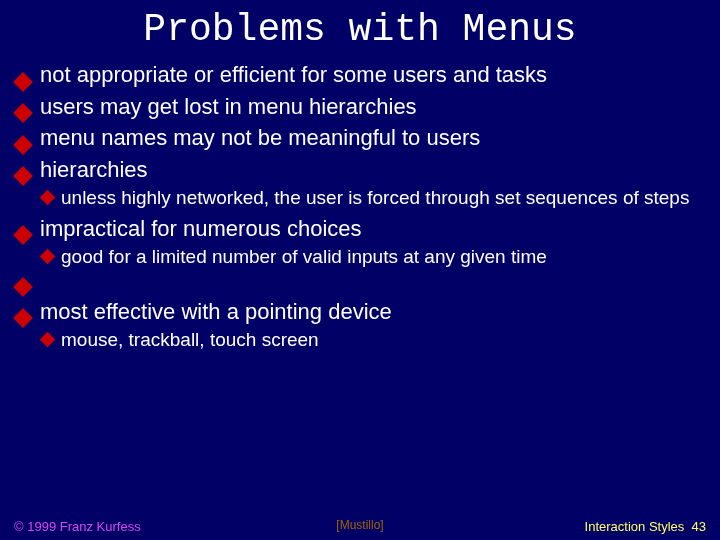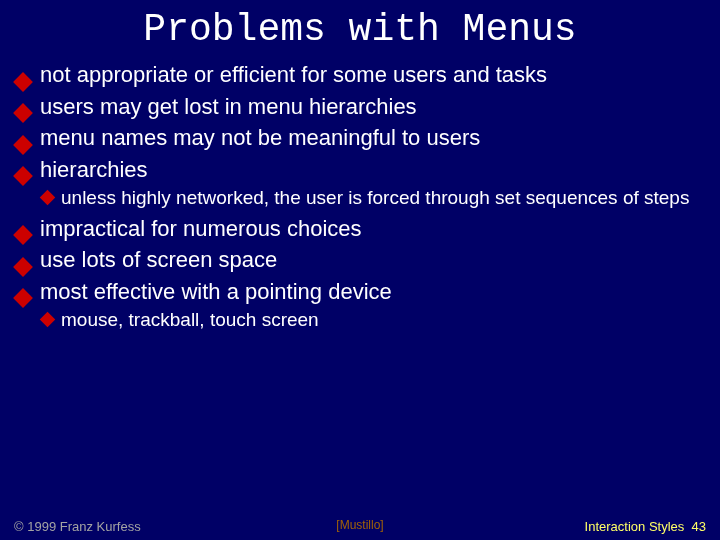--- a/index.html
+++ b/index.html
@@ -4,21 +4,21 @@
 <style>
 html,body{margin:0;padding:0}
 body{width:720px;height:540px;background:#000066;font-family:Arial,Helvetica,sans-serif;color:#fff;overflow:hidden;position:relative}
 .title{font-family:Liberation Mono, monospace;color:#fff;font-size:38px;text-align:center;margin-top:8px;margin-bottom:10px;font-weight:400}
 .content{padding:0 16px 0 16px}
 .l1{display:flex;align-items:flex-end;font-size:22px;line-height:1.25;margin-top:4px}
 .l2{display:flex;align-items:flex-start;font-size:19px;line-height:1.3;margin-top:3px;margin-left:26px;padding-right:10px}
 .dia{flex:0 0 auto;width:14px;height:14px;transform:rotate(45deg);background:#cc0000;margin-top:6px;margin-right:10px}
 .dia.sm{width:11px;height:11px;margin-top:6px;margin-right:8px}
 .footer{position:absolute;bottom:6px;left:0;right:0;display:flex;justify-content:space-between;align-items:flex-end;padding:0 14px;font-size:13px}
-.footer .left{color:#a3a3a3}
+.footer .left{color:#d946ef}
 .footer .mid{color:#a16207;font-size:12px;position:absolute;left:50%;transform:translateX(-50%);bottom:2px}
 .footer .right{color:#ffff66;font-weight:400}
 .footer .right .num{color:#ffff66}
 </style>
 </head>
 <body>
 
 <div class="title">Problems with Menus</div>
 
 <div class="content">
@@ -42,24 +42,27 @@
     </div>
 <div class="l2">
       <div class="dia sm"></div>
       <span>unless highly networked, the user is forced through set sequences of steps</span>
     </div>
 
 <div class="l1">
       <div class="dia"></div>
       <span>impractical for numerous choices</span>
     </div>
+<div class="l2">
+      <div class="dia sm"></div>
+      <span>good for a limited number of valid inputs at any given time</span>
+    </div>
 
 <div class="l1">
       <div class="dia"></div>
-      <span>use lots of screen space</span>
     </div>
 <div class="l1">
       <div class="dia"></div>
       <span>most effective with a pointing device</span>
     </div>
 <div class="l2">
       <div class="dia sm"></div>
       <span>mouse, trackball, touch screen</span>
     </div>
 

